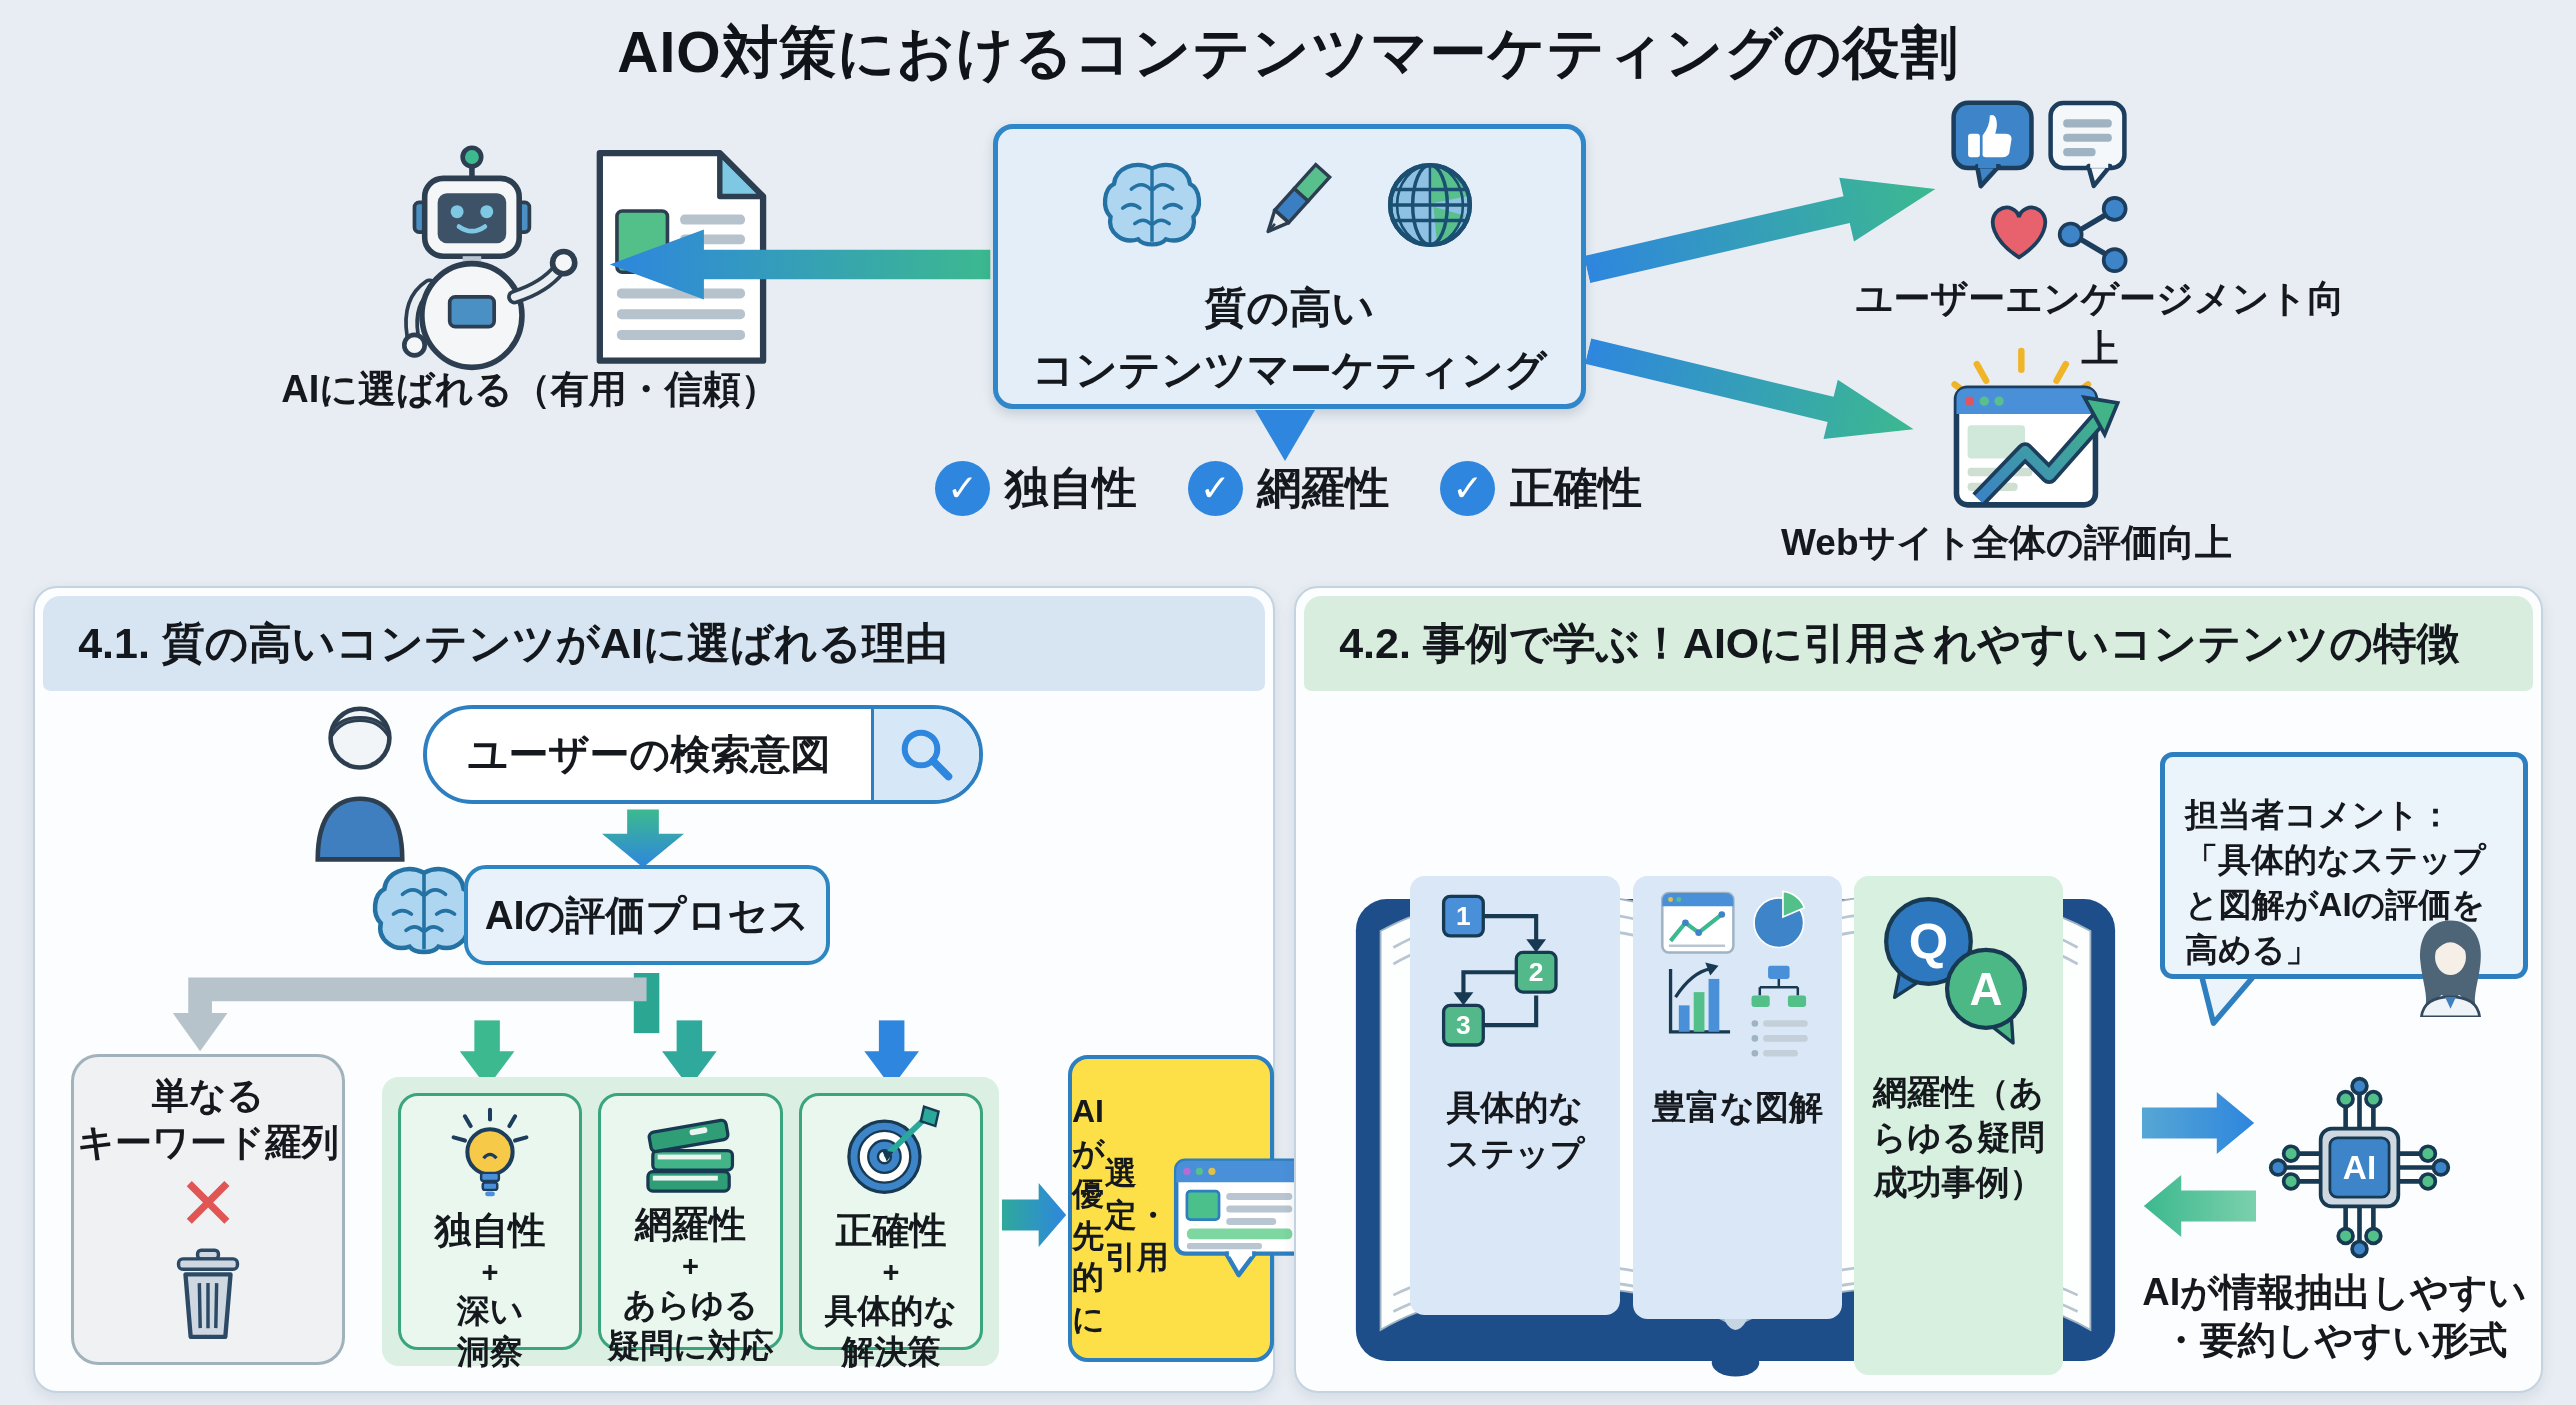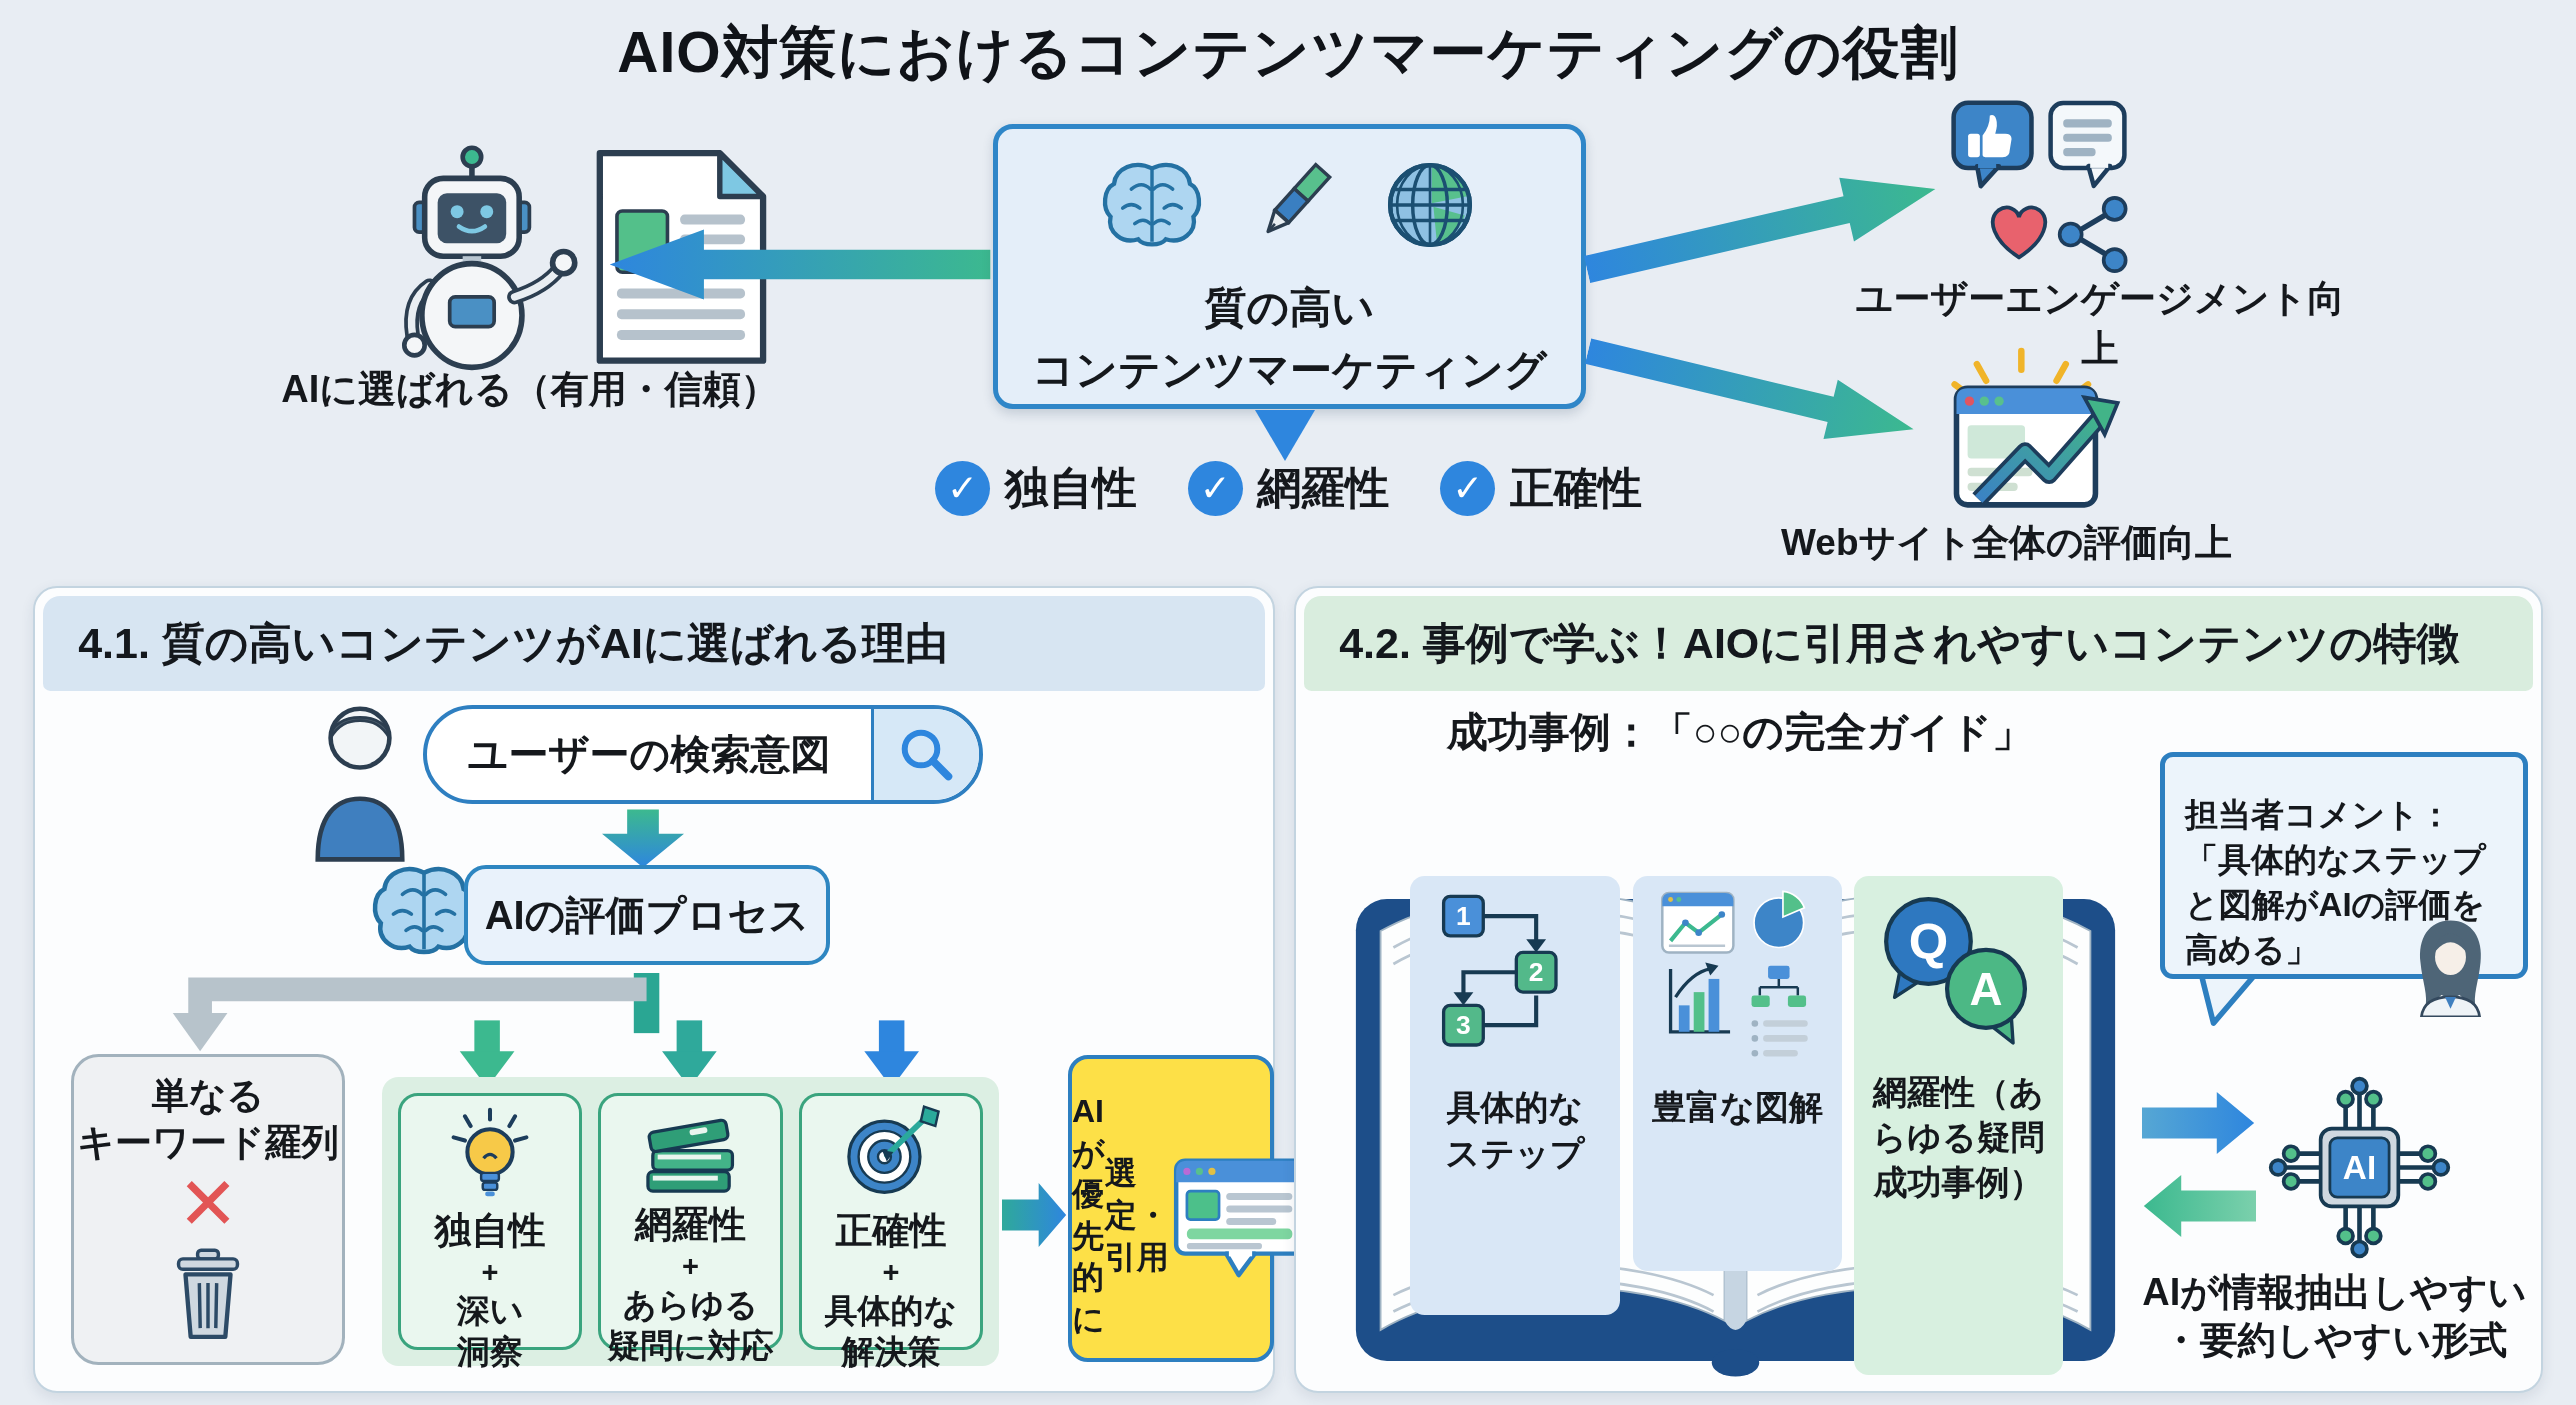--- a/index.html
+++ b/index.html
@@ -400,21 +400,20 @@
         <path d="M30,52 Q50,30 78,34 L140,30 Q154,30 152,42 Q150,52 138,54 L150,56 Q160,60 154,70 Q148,78 120,80 Q70,88 48,78 Q30,70 30,52 Z" fill="#eef3f7" stroke="#1d3d5c" stroke-width="5" stroke-linejoin="round"></path>
         <path d="M100,34 L100,52 M120,32 L120,52 M138,54 L110,56" stroke="#1d3d5c" stroke-width="3" fill="none"></path>
       </svg>
     </span>
   </div>
 </div>
 
 <div class="abs panel" style="left:1294px;top:586px;width:1249px;height:807px">
   <div class="phead" style="background:#d9edde">4.2. 事例で学ぶ！AIOに引用されやすいコンテンツの特徴</div>
 
-  <div class="abs ctr w8" style="left:78px;top:117px;width:732px;font-size:41px">成功事例：「○○の完全ガイド」</div>
 
   <span class="abs" style="left:37px;top:215px">
     <svg viewBox="0 0 880 645" width="805" height="590">
       <rect x="25" y="105" width="830" height="505" rx="34" fill="#1d4e89"></rect>
       <path d="M52,140 C150,84 330,86 428,142 L428,566 C330,514 150,518 52,576 Z" fill="#fdfefe" stroke="#9fb3c3" stroke-width="2"></path>
       <path d="M828,140 C730,84 550,86 452,142 L452,566 C550,514 730,518 828,576 Z" fill="#fdfefe" stroke="#9fb3c3" stroke-width="2"></path>
       <path d="M428,142 Q440,152 452,142 L452,566 Q440,586 428,566 Z" fill="#c6d5e2"></path>
       <path d="M66,158 C160,104 330,106 416,158 M66,176 C160,122 330,124 416,176" stroke="#b9c6d1" stroke-width="3" fill="none"></path>
       <path d="M66,556 C160,508 330,510 416,556 M66,538 C160,492 330,494 416,538" stroke="#b9c6d1" stroke-width="3" fill="none"></path>
       <path d="M814,158 C720,104 550,106 464,158 M814,176 C720,122 550,124 464,176" stroke="#b9c6d1" stroke-width="3" fill="none"></path>
@@ -436,21 +435,21 @@
         <polygon points="20,124 44,124 32,140" fill="#173a52"></polygon>
         <rect x="8" y="140" width="48" height="48" rx="8" fill="#53b98a" stroke="#173a52" stroke-width="4"></rect>
         <text x="32" y="175" font-size="32" font-weight="800" fill="#fff" text-anchor="middle">3</text>
         <path d="M56,164 H120 V128" fill="none" stroke="#173a52" stroke-width="5"></path>
       </svg>
     </span>
     <div class="l" style="margin-top:14.6px">具体的な</div>
     <div class="l">ステップ</div>
   </div>
 
-  <div class="abs card" style="left:337px;top:288px;width:209px;height:395px;background:#d9e7f6">
+  <div class="abs card" style="left:337px;top:288px;width:209px;height:443px;background:#d9e7f6">
     <span>
       <svg viewBox="0 0 190 215" width="157" height="179">
         <rect x="4" y="4" width="86" height="72" rx="8" fill="#fff" stroke="#9fb3c3" stroke-width="3"></rect>
         <path d="M4,14 Q4,4 14,4 H80 Q90,4 90,14 V20 H4 Z" fill="#4a90d9"></path>
         <circle cx="14" cy="12" r="3" fill="#e2c044"></circle>
           <circle cx="24" cy="12" r="3" fill="#58c08d"></circle>
         <path d="M14,62 L32,40 L48,52 L76,30" stroke="#3cb98f" stroke-width="5" fill="none"></path>
         <circle cx="32" cy="40" r="4" fill="#3d85c8"></circle>
           <circle cx="48" cy="52" r="4" fill="#3d85c8"></circle>
           <circle cx="76" cy="30" r="4" fill="#3d85c8"></circle>

